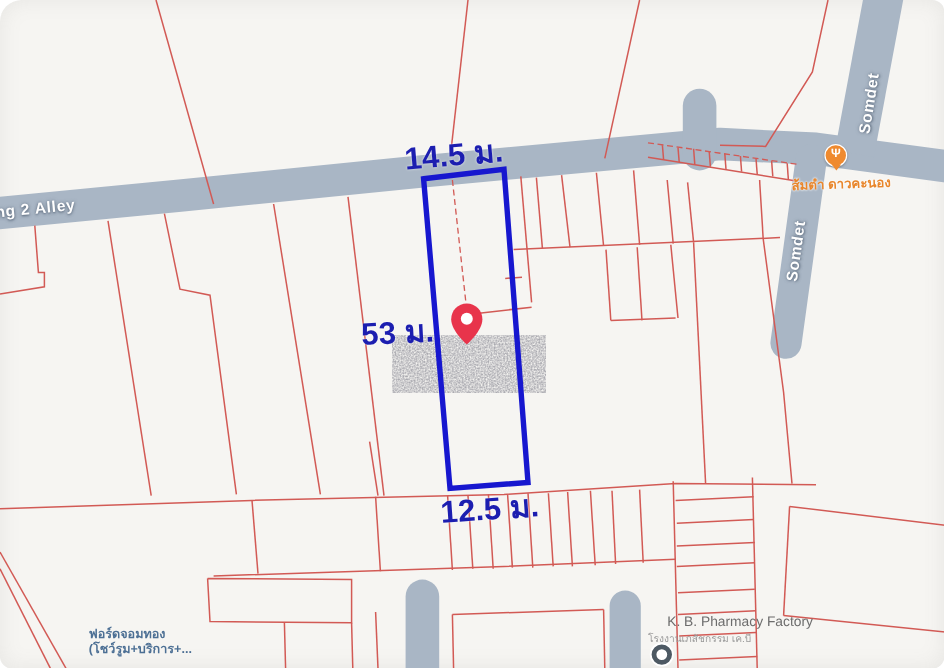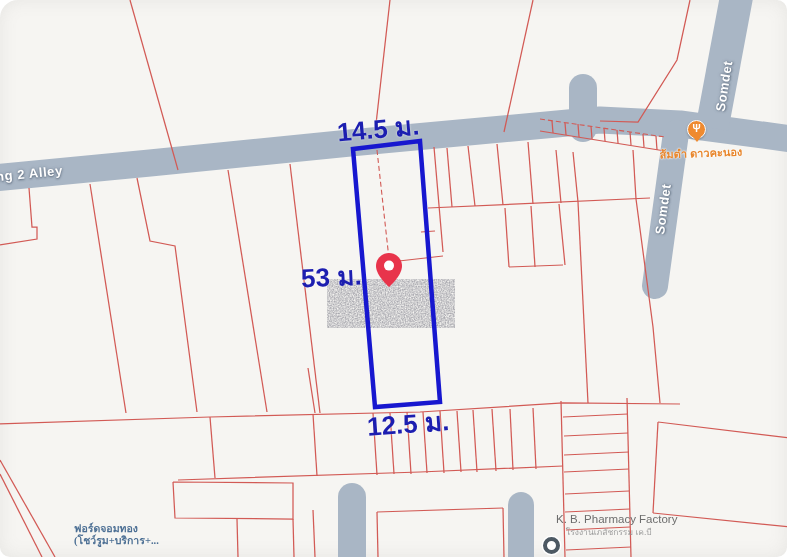--- a/index.html
+++ b/index.html
@@ -36,26 +36,26 @@
     background:#ef8a2f;border:1.5px solid #ffffff;color:#ffffff;
     font-size:10px;font-weight:bold;text-align:center;line-height:16px;
     box-shadow:0 1px 2px rgba(0,0,0,.25);
   }
   .restaurant-icon::after{
     content:"";position:absolute;left:5px;top:16px;
     border:4px solid transparent;border-top:5px solid #ef8a2f;border-bottom:0;
   }
   .pharmacy-label{left:540px;top:513px;text-align:left;}
   .pharmacy-name{font-size:11.5px;color:#6d6d6d;font-weight:normal;margin-left:16px;}
-  .pharmacy-sub{font-size:8.5px;color:#9a9a9a;margin-top:0px;text-align:center;}
+  .pharmacy-sub{font-size:8.5px;color:#9a9a9a;margin-top:0px;}
   .factory-icon{
     position:absolute;left:543px;top:537px;width:9px;height:9px;border-radius:50%;
     background:#ffffff;border:4px solid #4d5963;box-shadow:0 0 0 1.5px #ffffff;
   }
-  .ford-label{left:74px;top:523px;font-size:10.5px;color:#4c6f94;font-weight:bold;line-height:12px;font-family:Liberation Serif, serif;}
+  .ford-label{left:74px;top:523px;font-size:10.5px;color:#4c6f94;font-weight:bold;line-height:12px;}
 </style>
 </head>
 <body>
 
 <div id="viewport">
 
   <svg id="map-svg" width="787" height="557" viewBox="0 0 787 557">
     <defs>
       <filter id="noiseF" x="-5%" y="-5%" width="110%" height="110%">
         <feTurbulence type="fractalNoise" baseFrequency="0.75" numOctaves="2" seed="7" result="t"></feTurbulence>

